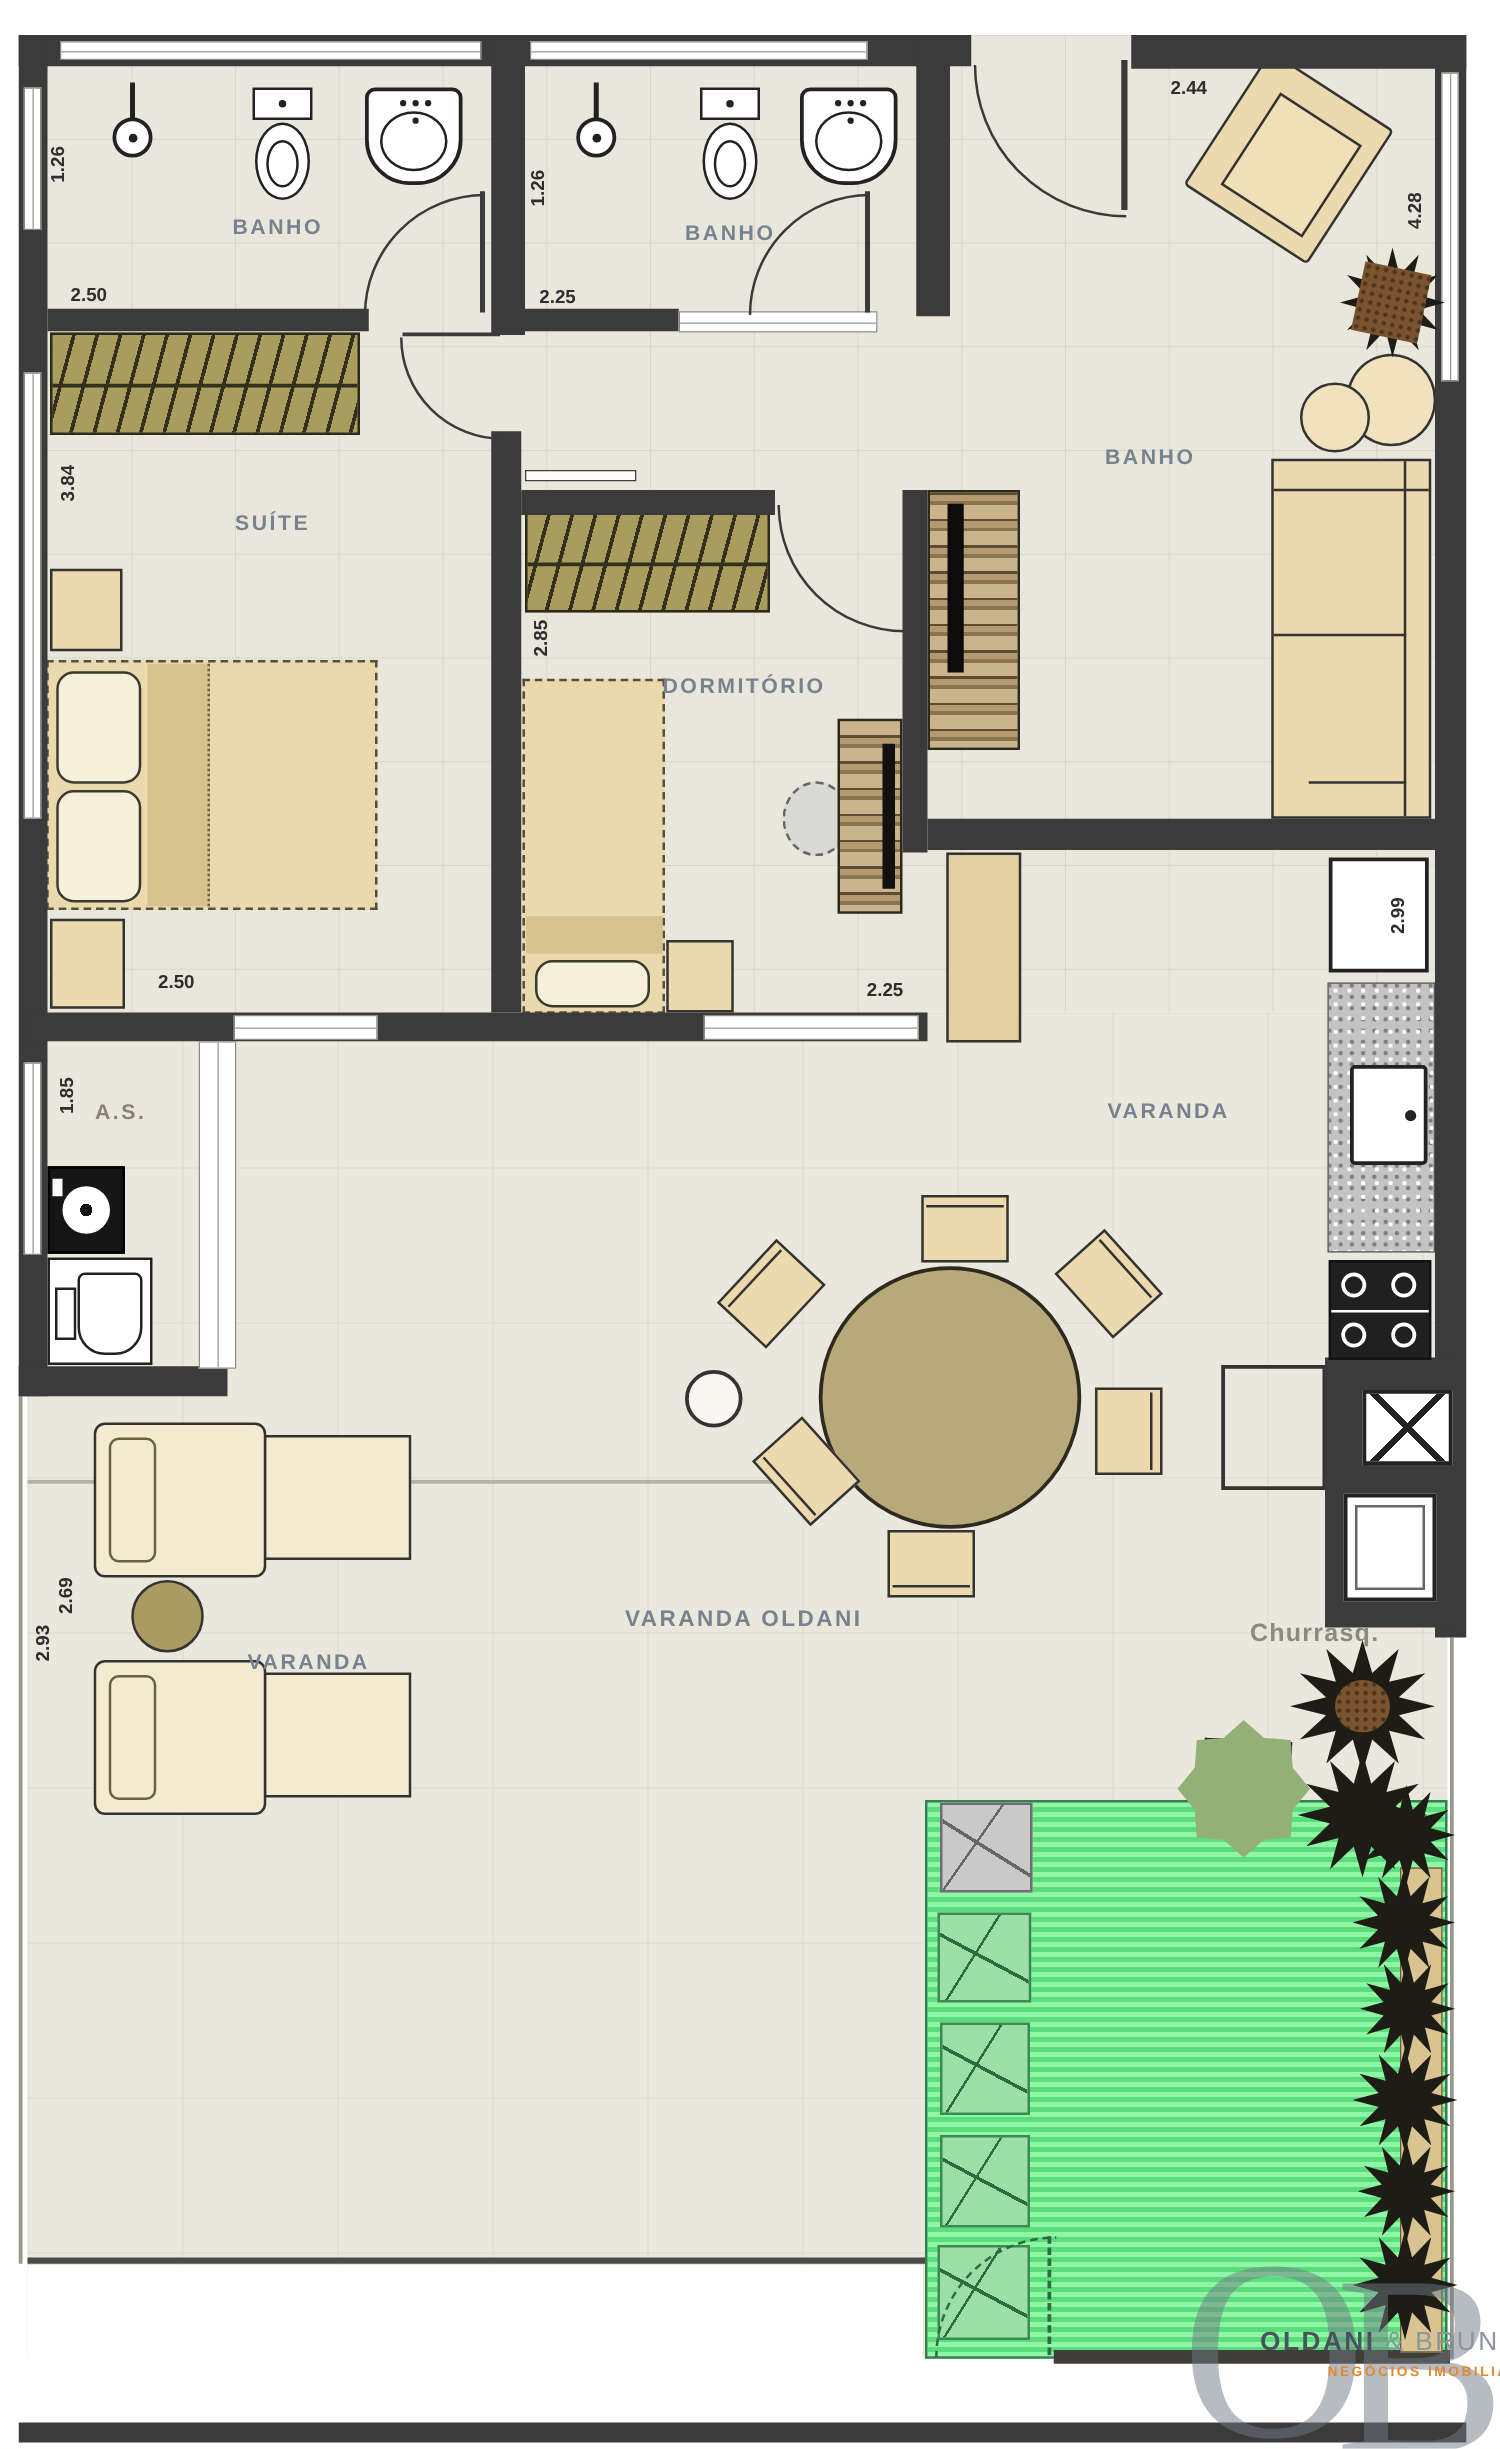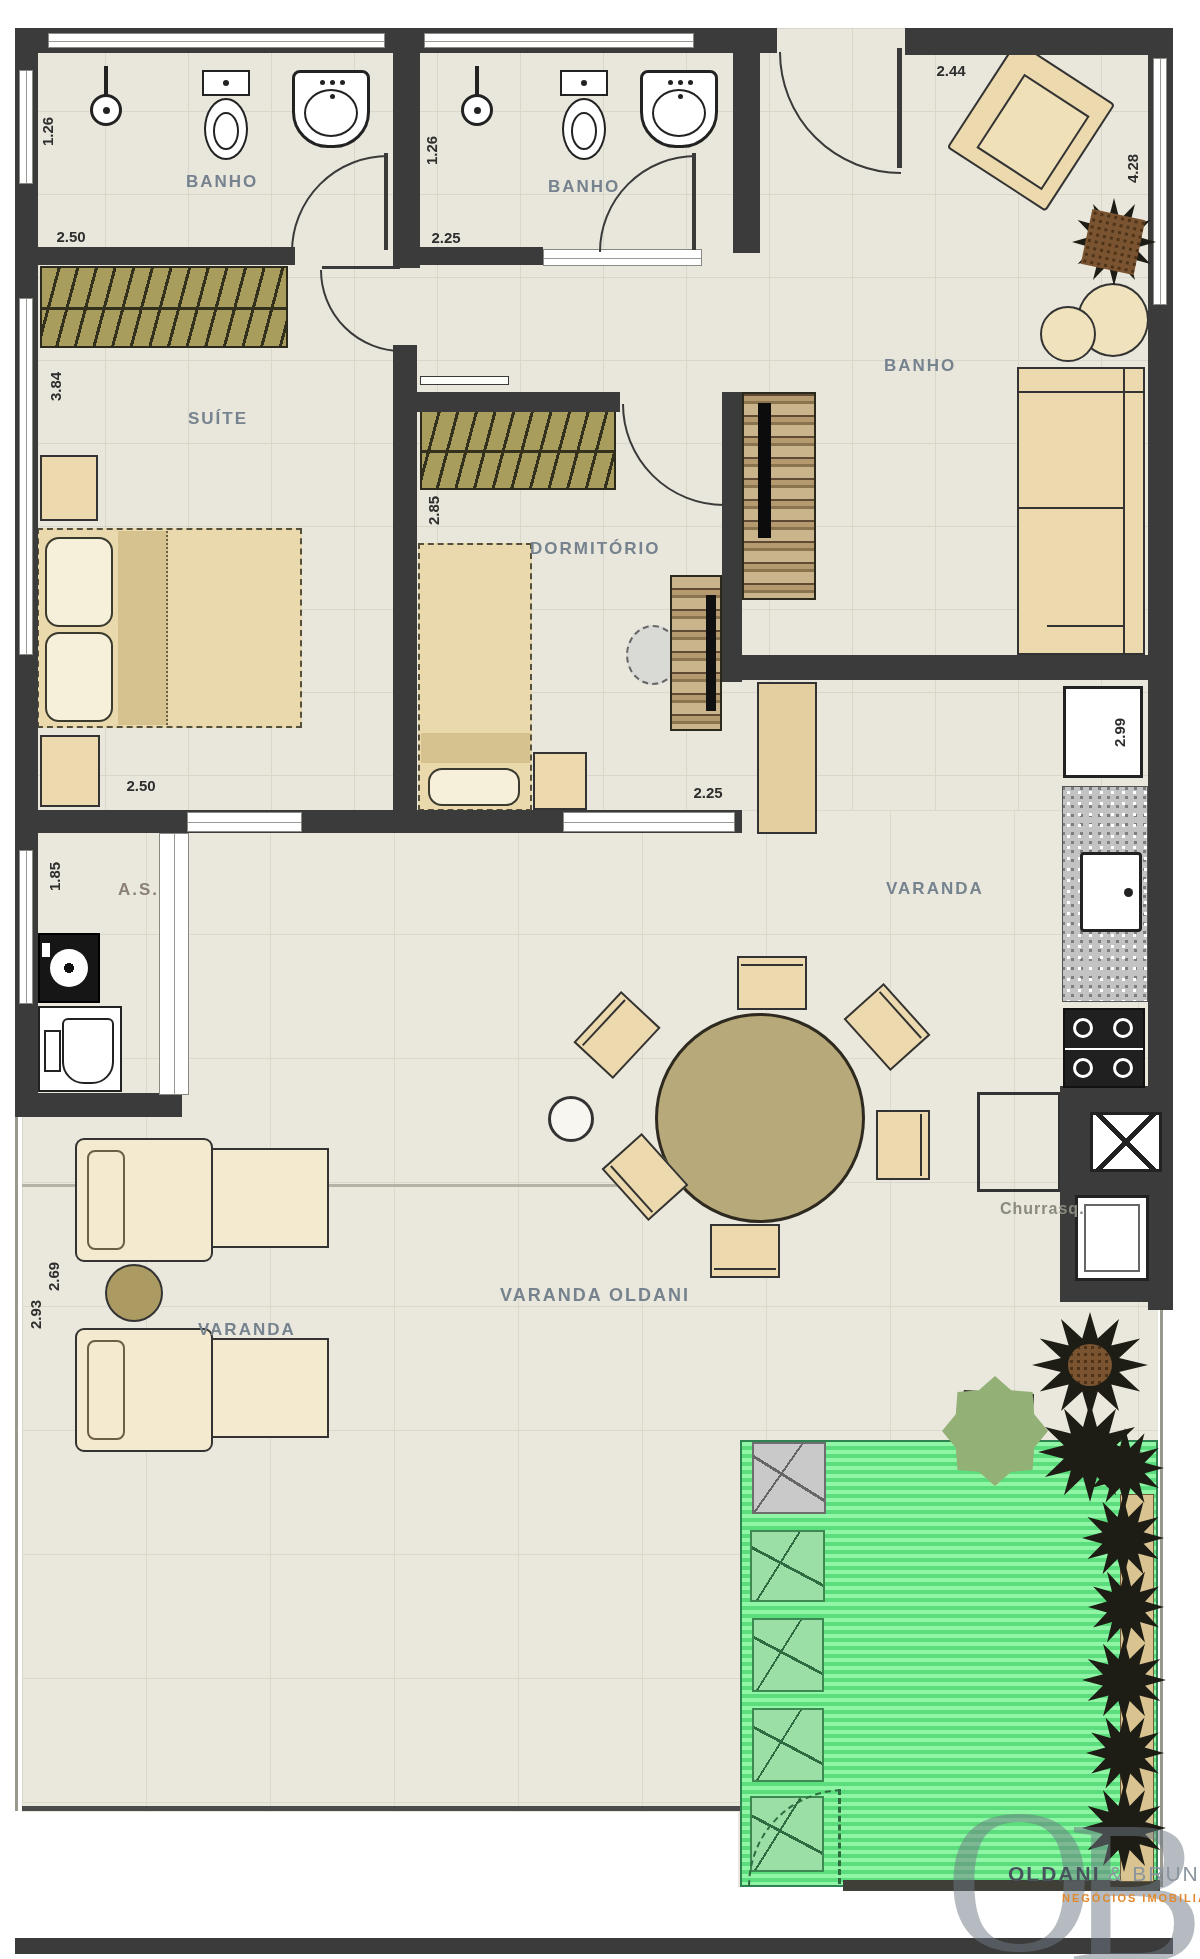--- a/index.html
+++ b/index.html
@@ -259,24 +259,24 @@
   <div class="abs spiky" style="left:1082px;top:1638px;width:84px;height:84px;"></div>
   <div class="abs spiky" style="left:1086px;top:1712px;width:78px;height:82px;"></div>
   <div class="abs spiky" style="left:1082px;top:1784px;width:84px;height:88px;"></div>
 
   <div class="abs room-label" style="left:186px;top:172px;">BANHO</div>
   <div class="abs room-label" style="left:548px;top:177px;">BANHO</div>
   <div class="abs room-label" style="left:188px;top:409px;">SUÍTE</div>
   <div class="abs room-label" style="left:530px;top:539px;">DORMITÓRIO</div>
   <div class="abs room-label" style="left:884px;top:356px;">BANHO</div>
   <div class="abs room-label" style="left:886px;top:879px;">VARANDA</div>
-  <div class="abs room-label" style="left:76px;top:880px;color:#8a8078;margin-left:42px;">A.S.</div>
+  <div class="abs room-label" style="left:76px;top:880px;color:#8a8078;">A.S.</div>
   <div class="abs room-label" style="left:500px;top:1285px;font-size:18px;">VARANDA OLDANI</div>
   <div class="abs room-label" style="left:198px;top:1320px;">VARANDA</div>
-  <div class="abs room-label" style="left:1000px;top:1200px;font-size:16px;letter-spacing:1px;color:#8a8a80;">Churrasq.</div>
+  <div class="abs room-label" style="left:1000px;top:1296px;font-size:20px;letter-spacing:1px;color:#8a8a80;">Churrasq.</div>
 
   <div class="abs dim rot" style="left:24px;top:123px;">1.26</div>
   <div class="abs dim" style="left:48px;top:228px;">2.50</div>
   <div class="abs dim rot" style="left:408px;top:142px;">1.26</div>
   <div class="abs dim" style="left:423px;top:229px;">2.25</div>
   <div class="abs dim" style="left:928px;top:62px;">2.44</div>
   <div class="abs dim rot" style="left:1109px;top:160px;">4.28</div>
   <div class="abs dim rot" style="left:32px;top:378px;">3.84</div>
   <div class="abs dim" style="left:118px;top:777px;">2.50</div>
   <div class="abs dim rot" style="left:410px;top:502px;">2.85</div>

